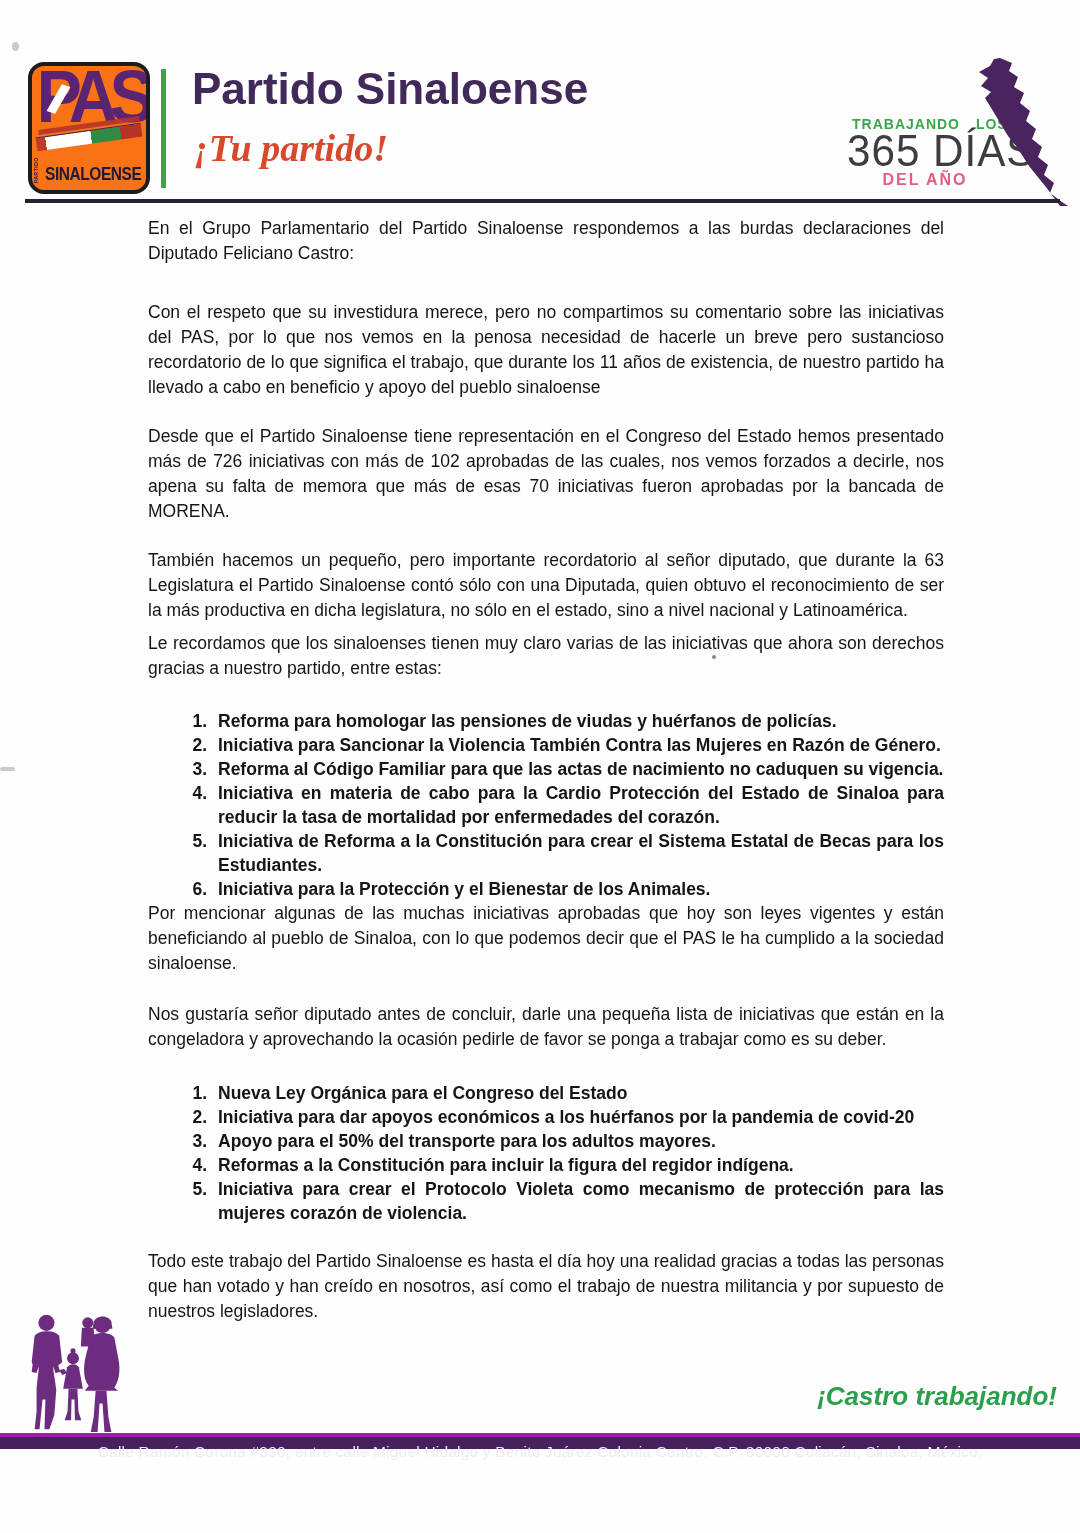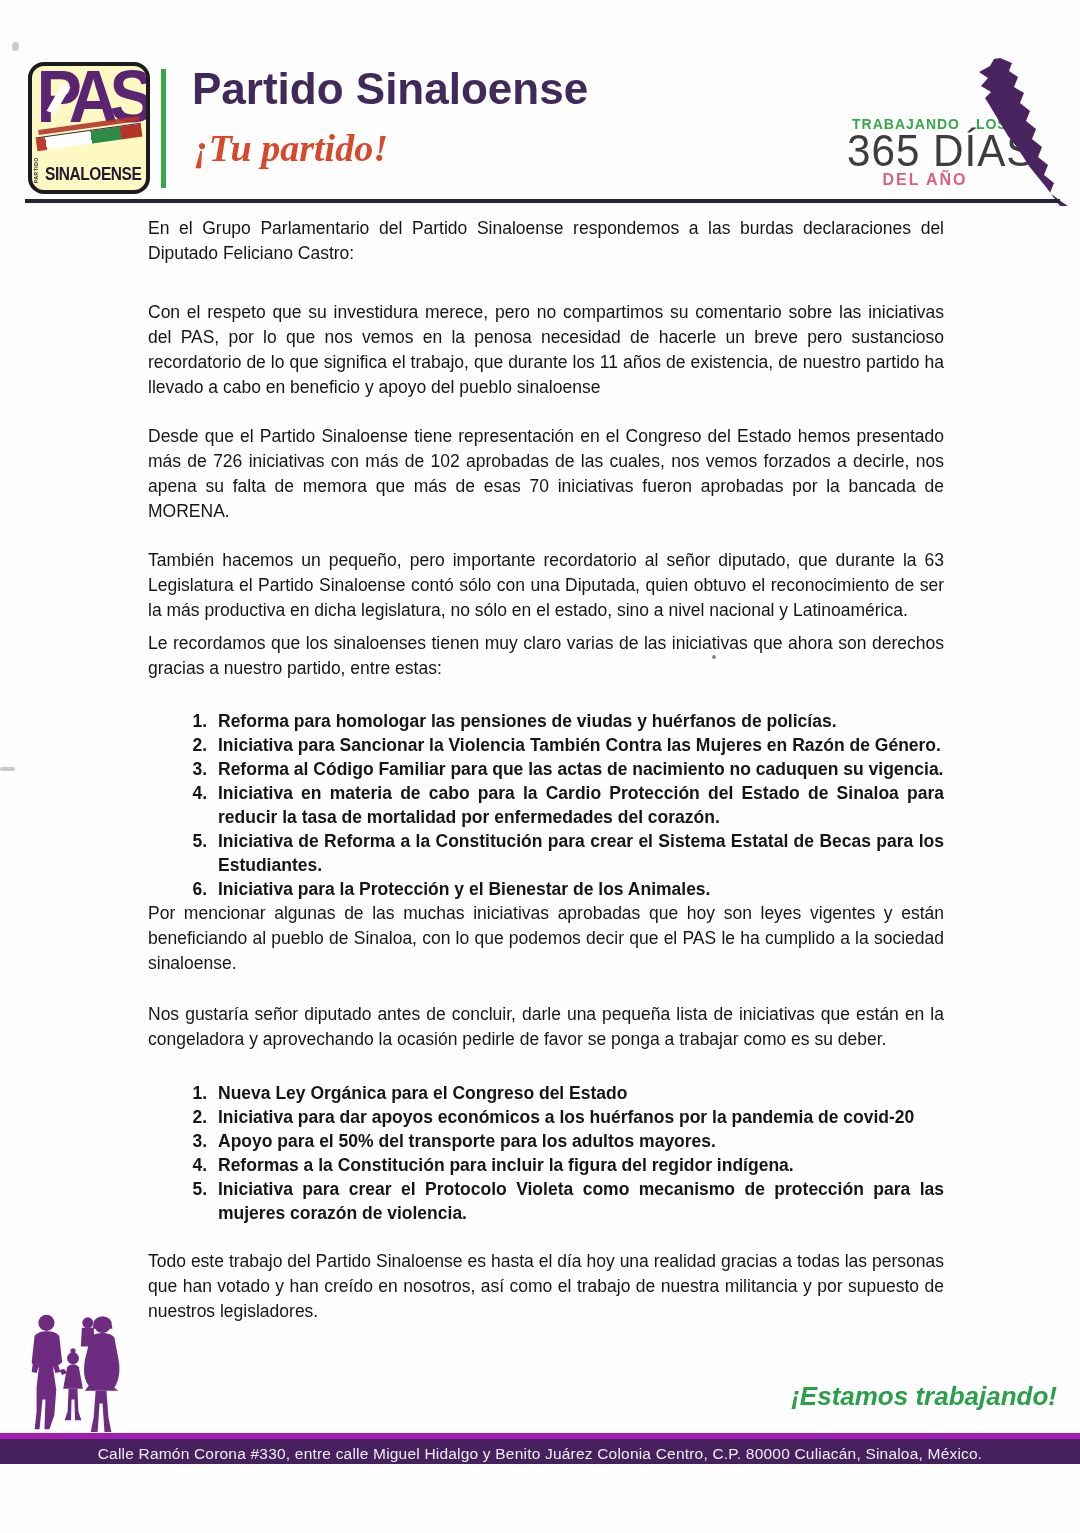--- a/index.html
+++ b/index.html
@@ -8,21 +8,21 @@
     width:1080px;height:1533px;
     margin:0 auto;
     background:#fefefe;
     overflow:hidden;
     font-family:"Liberation Sans",sans-serif;
     color:#161616;
   }
   
   .pas-logo{
     position:absolute;left:28px;top:62px;width:122px;height:132px;
-    border:4px solid #1c1c1c;border-radius:16px;background:#fef9c3;
+    border:4px solid #1c1c1c;border-radius:16px;background:#f97316;
     box-sizing:border-box;overflow:hidden;
   }
   .pas-acronym{
     position:absolute;left:0;right:0;top:-6px;text-align:center;
     font-size:74px;font-weight:800;color:#5b2472;
     letter-spacing:-9px;line-height:1;
     transform:scaleX(.92);
   }
   .flag-strip-thin{
     position:absolute;left:6px;top:57px;width:102px;height:5px;
@@ -107,22 +107,22 @@
   .p6{margin-bottom:26px !important;}
   .p7{margin-bottom:29px !important;}
   
   .family{position:absolute;left:16px;top:1313px;width:114px;height:124px;}
   .footer-slogan{
     position:absolute;right:23px;top:1381px;
     font-size:26px;font-weight:800;font-style:italic;
     color:#2ba04a;white-space:nowrap;
   }
   .address-bar{
-    position:absolute;left:0;top:1433px;width:1080px;height:31px;
-    background:#46215d;border-top:6px solid #a21caf;box-sizing:border-box;
+    position:absolute;left:0;top:1433px;width:1080px;height:16px;
+    background:#46215d;border-top:4px solid #a21caf;box-sizing:border-box;
     text-align:center;
   }
   .address-bar span{
     display:inline-block;
     font-size:15.5px;line-height:29px;color:#f2eaf7;
     letter-spacing:.2px;
   }
   
   .speck{position:absolute;background:#8f8f8f;border-radius:50%;}
   .speck-a{left:12px;top:42px;width:7px;height:9px;opacity:.45;}
@@ -210,21 +210,21 @@
       <path d="M66,15 L78,15 L79,34 L65,34 Z" rx="4"></path>
 
       <circle cx="87" cy="12" r="8.4"></circle>
       <path d="M78,9 C80,2 94,2 96,9 L97,16 L77,16 Z"></path>
       <path d="M75,24 C80,19 95,19 99,25 L103,46 C106,60 103,70 99,76 L103,79
                L69,79 L73,74 C66,66 68,50 71,40 Z"></path>
       <path d="M80,79 L78,106 L75,121 L82,121 L84,92 L87,92 L89,121 L96,121 L93,106 L91,79 Z"></path>
     </g>
   </svg>
 
-  <div class="footer-slogan">¡Estamos trabajando!</div>
+  <div class="footer-slogan">¡Castro trabajando!</div>
 
   <div class="address-bar">
     <span>Calle Ramón Corona #330, entre calle Miguel Hidalgo y Benito Juárez Colonia Centro, C.P. 80000 Culiacán, Sinaloa, México.</span>
   </div>
 
   <div class="speck speck-a"></div>
   <div class="speck speck-b"></div>
   <div class="speck speck-c"></div>
 
 </div>

